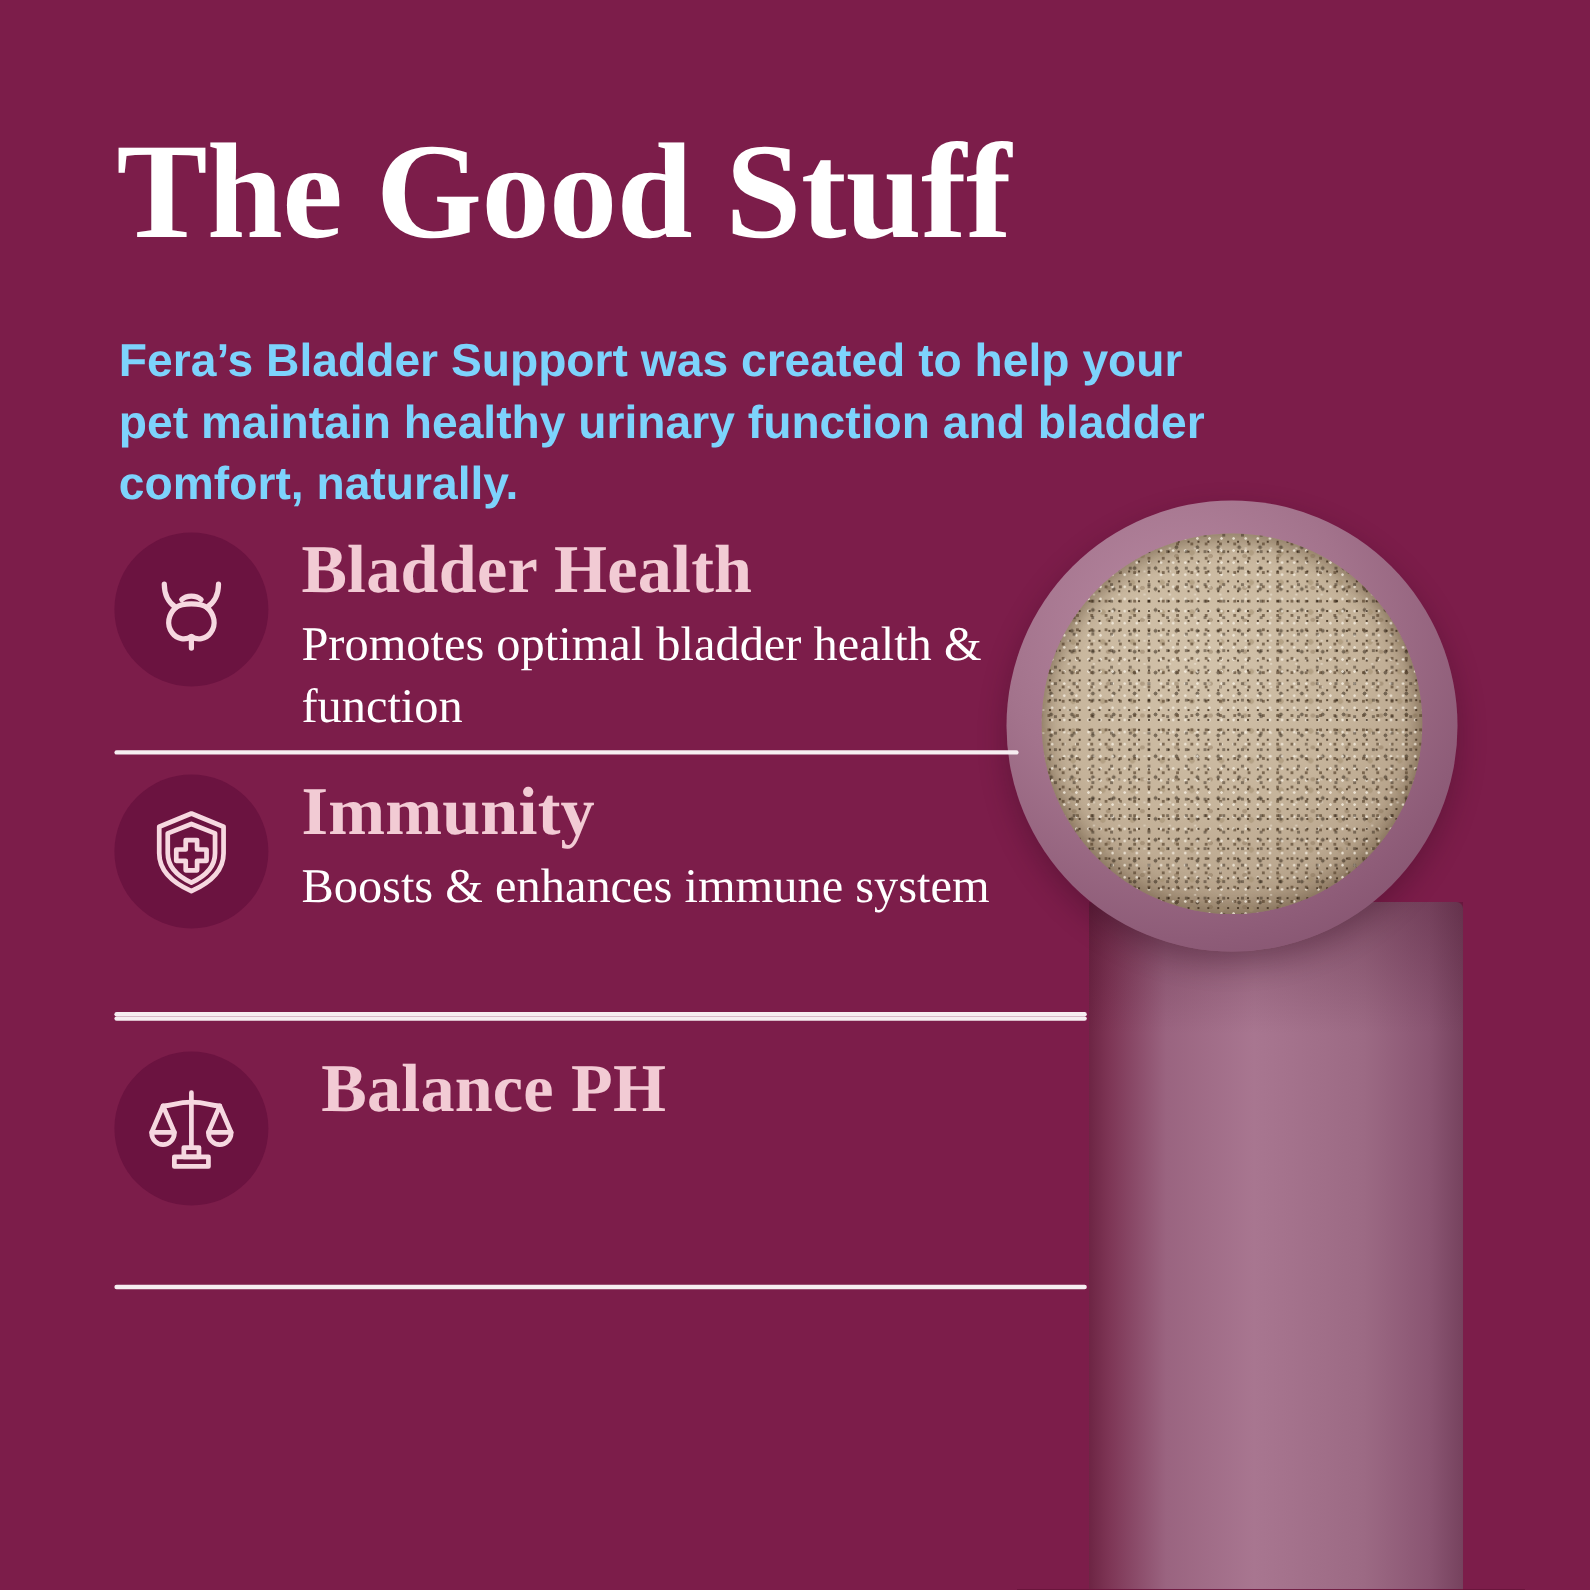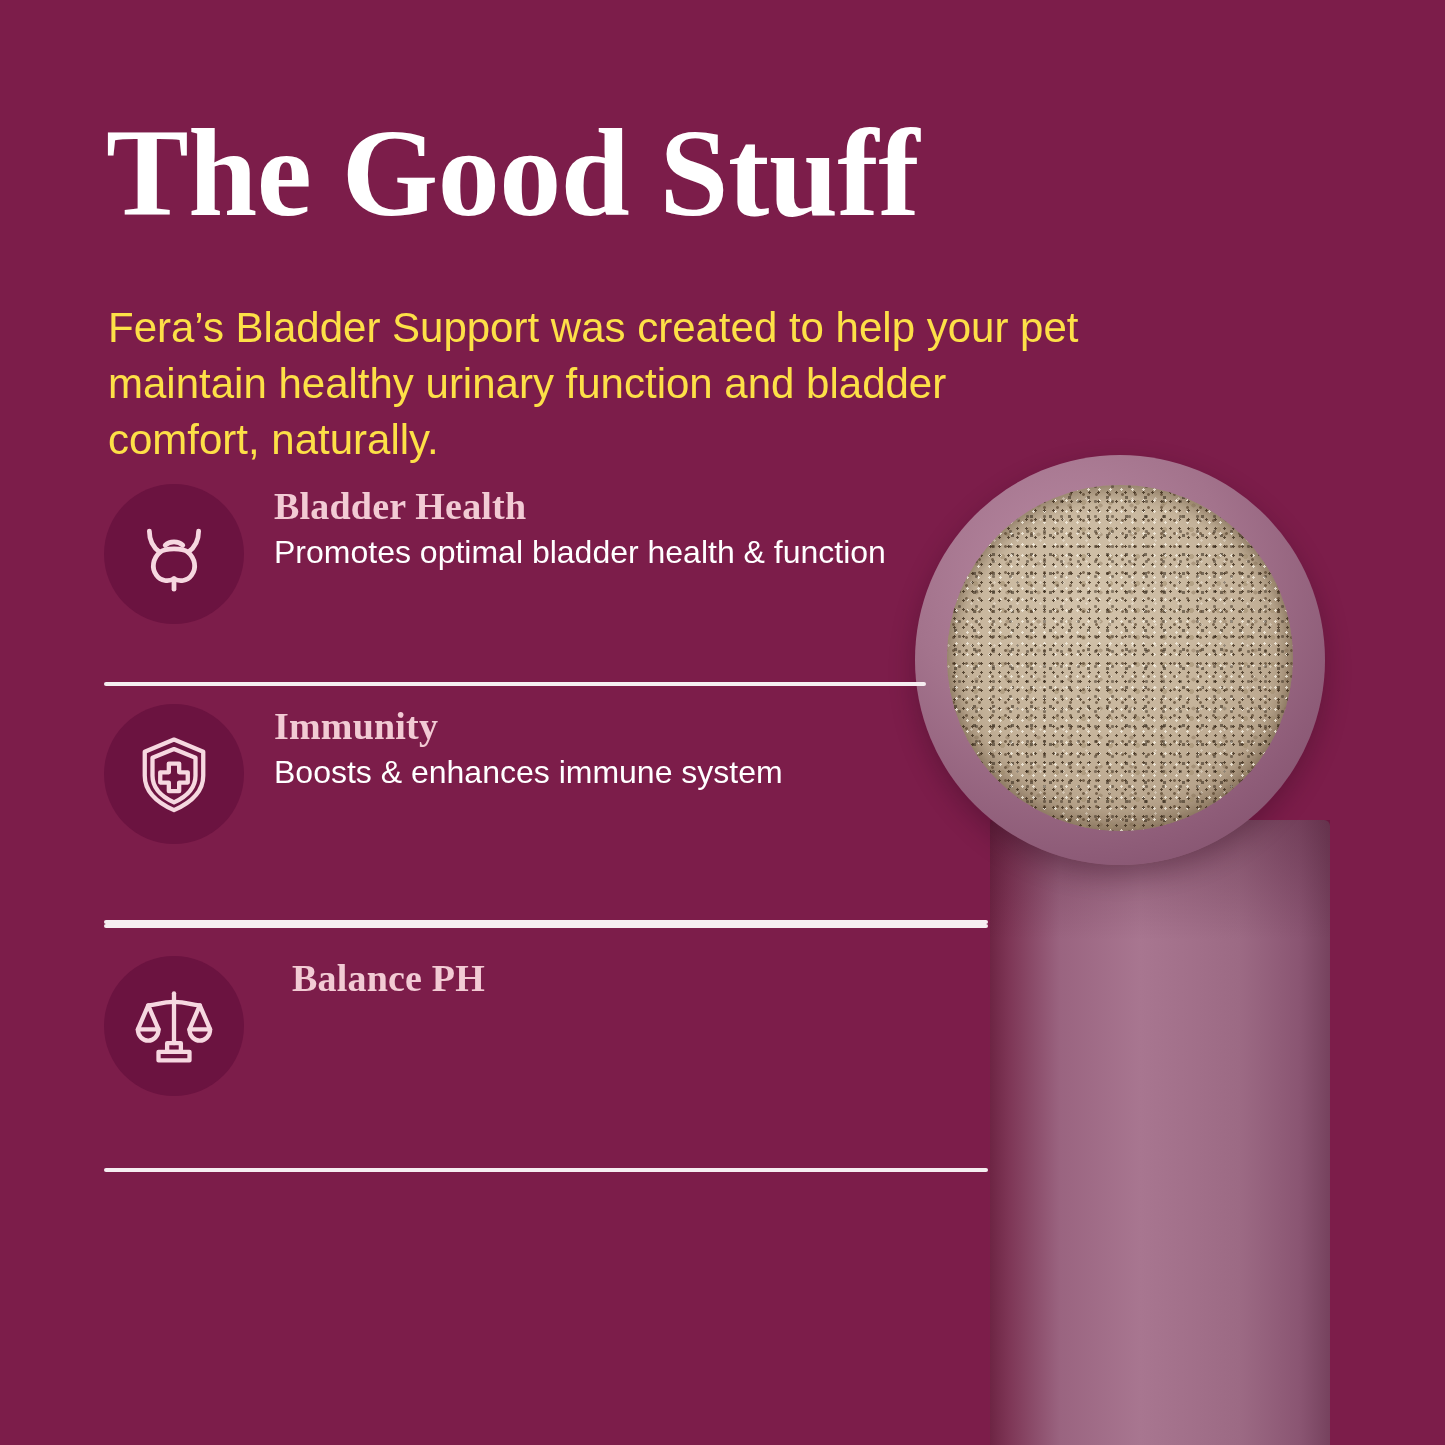--- a/index.html
+++ b/index.html
@@ -107,22 +107,22 @@
     letter-spacing: -0.5px;
     margin-top: 16px;
   }
   #subhead {
     position: absolute;
     left: 108px;
     top: 258px;
     width: 990px;
     font-size: 42px;
     line-height: 1.33;
-    color: #fde047;
-    font-weight: 400;
+    color: #7dd3fc;
+    font-weight: 700;
   }
 
   
   #features {
     position: absolute;
     left: 104px;
     top: 468px;
     width: 1235px;
   }
   .rule {
@@ -155,32 +155,33 @@
     display: flex;
     align-items: center;
     justify-content: center;
   }
   .icon-badge svg { display: block; }
 
   .feat-text { padding-top: 2px; }
   .feat-title {
     font-family: "Liberation Serif", "DejaVu Serif", serif;
     font-weight: 700;
-    font-size: 38px;
+    font-size: 62px;
     line-height: 1.06;
     color: #f2cbd4;
     margin: 0 0 6px 0;
     letter-spacing: 0.2px;
   }
   .feat-desc {
-    font-size: 32px;
+    font-size: 44px;
     line-height: 1.29;
     color: #ffffff;
     margin: 0;
     max-width: 640px;
+    font-family: Liberation Serif, serif;
   }
 </style>
 </head>
 <body>
 
 <div id="page">
 
   <div id="product">
     <div class="tube-body"></div>
     <div class="scoop-rim">

